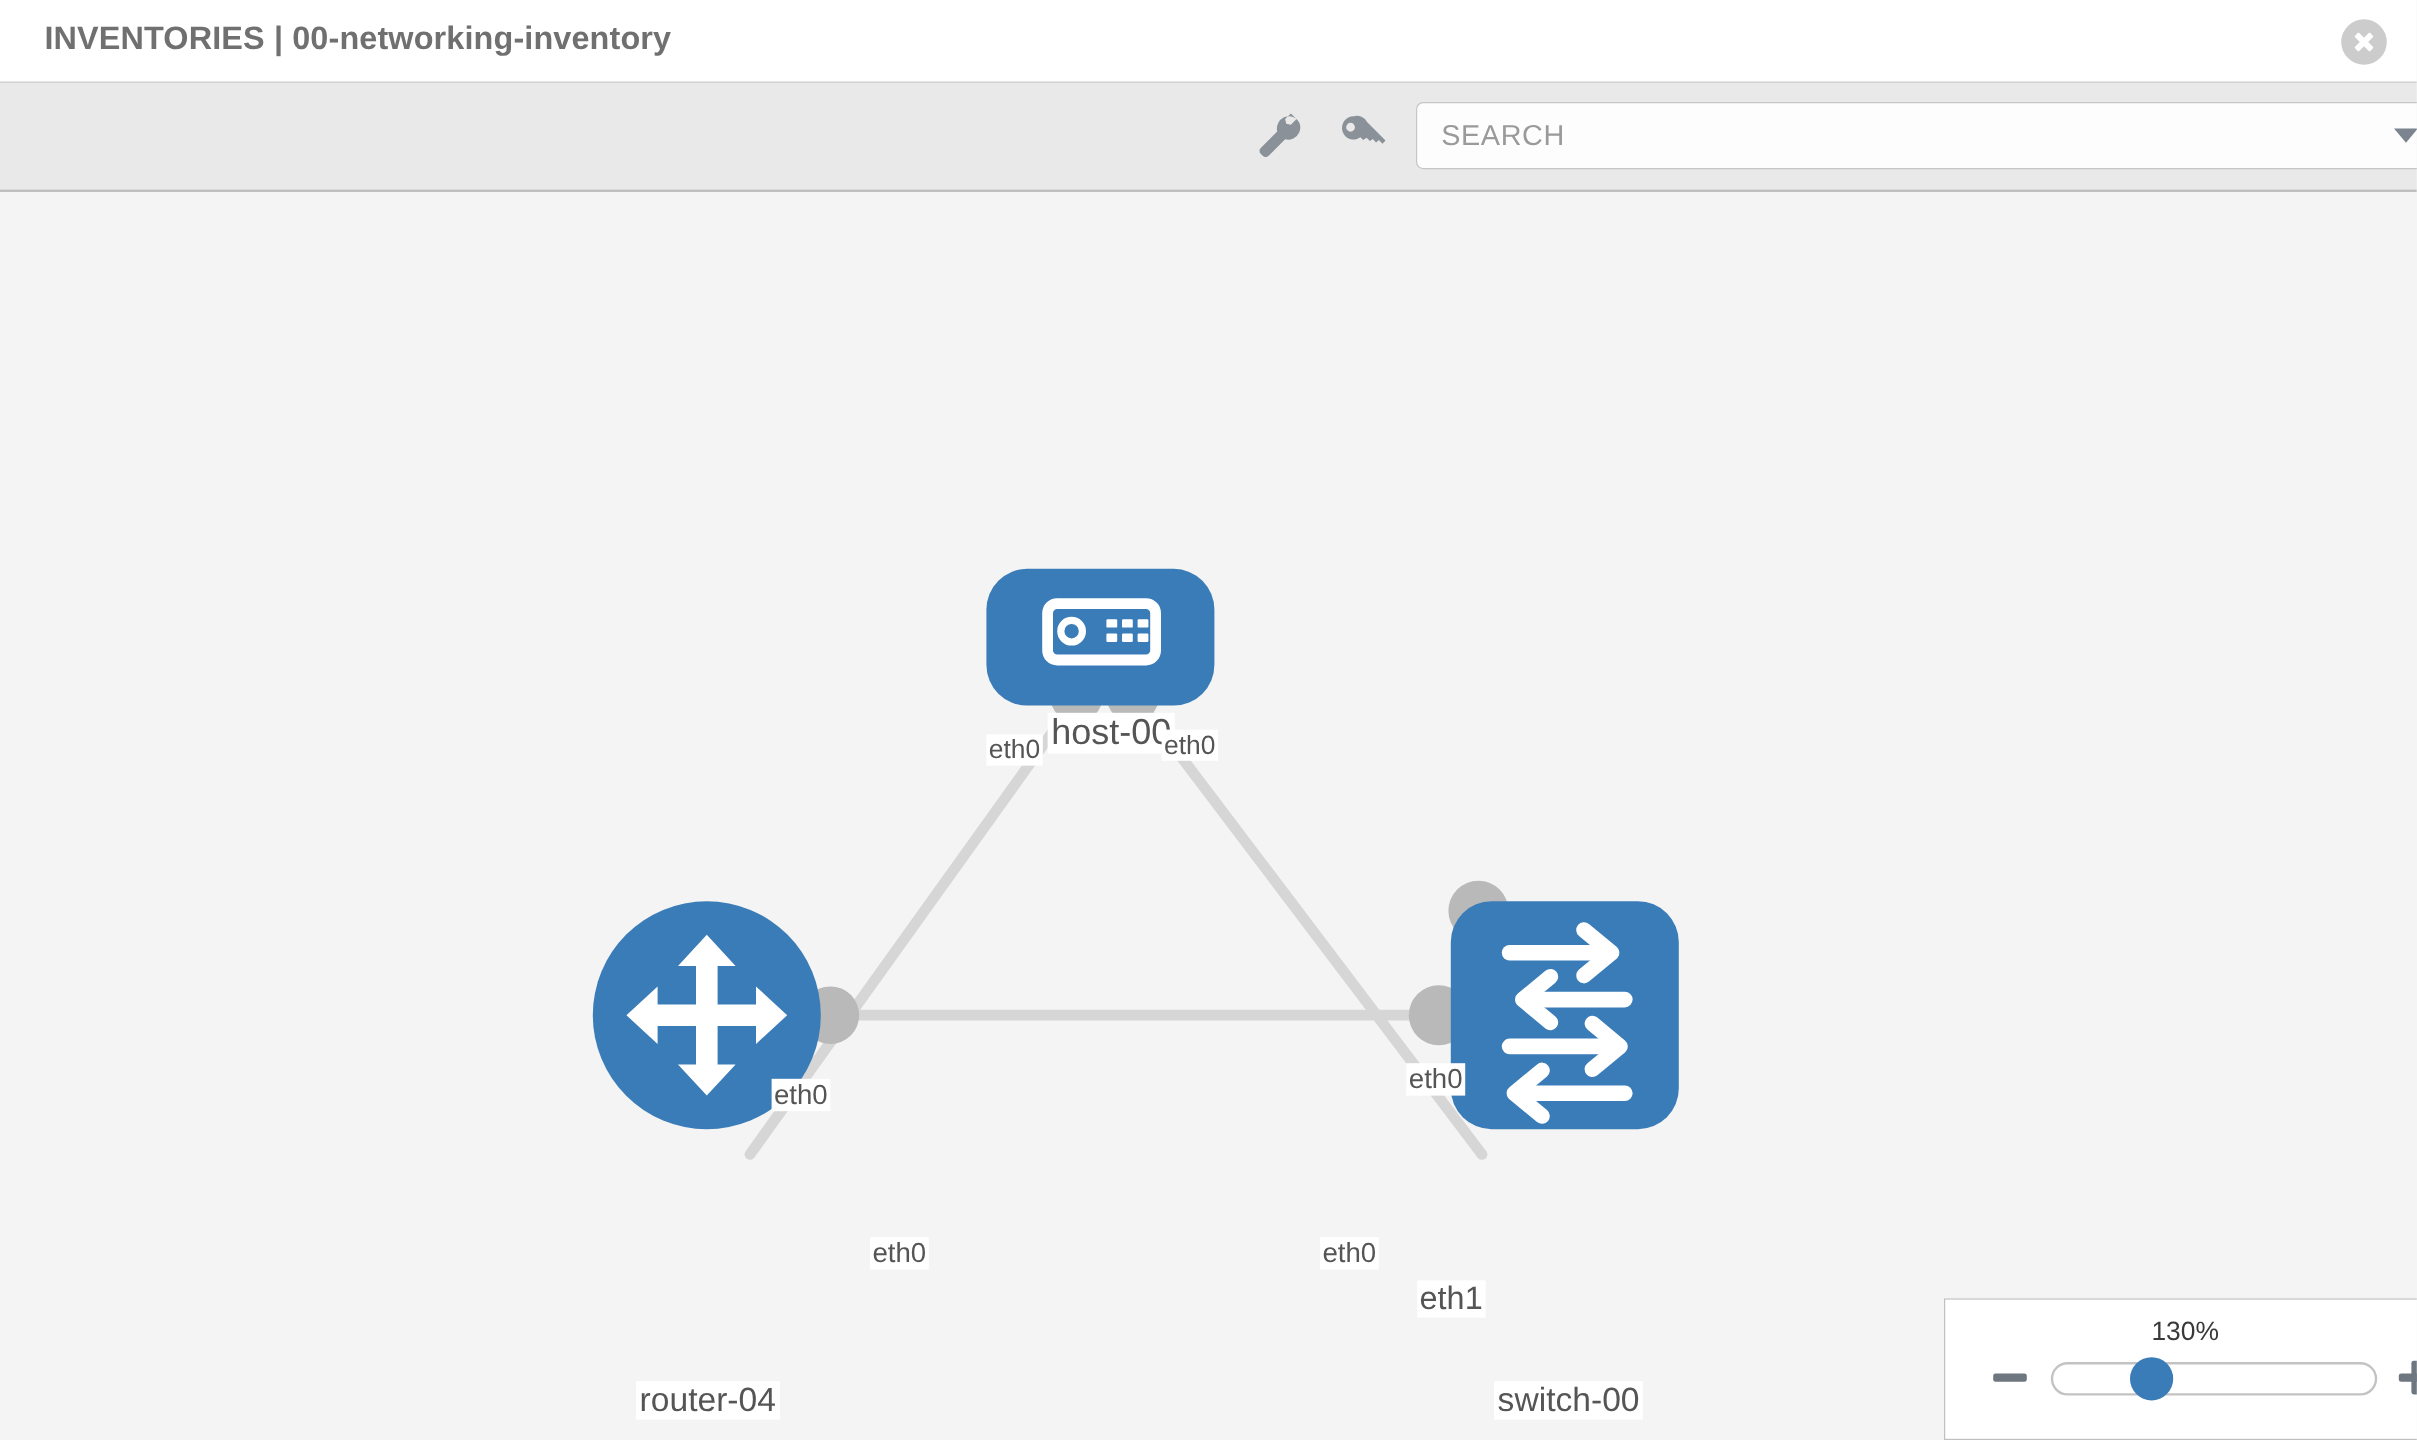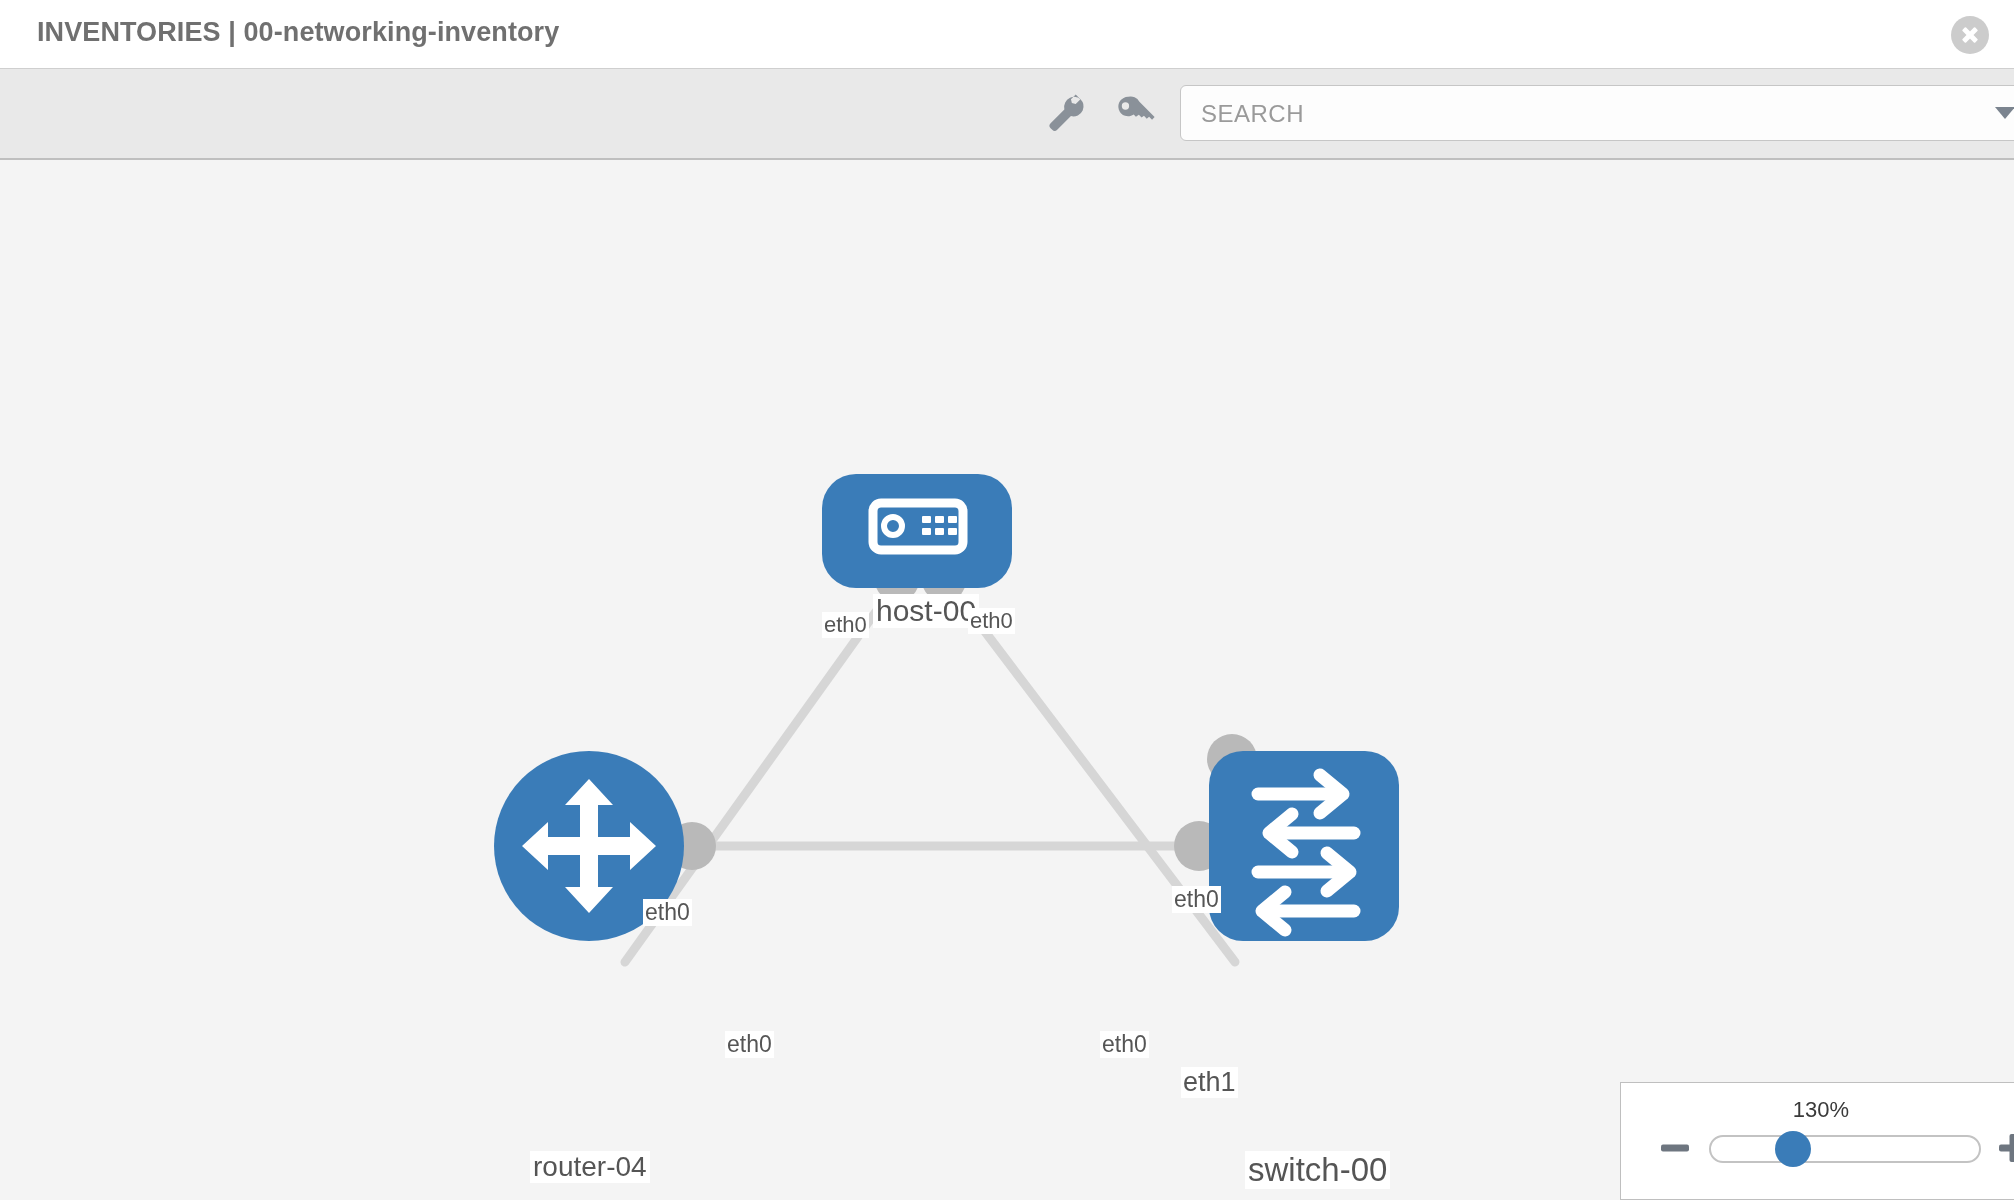--- a/index.html
+++ b/index.html
@@ -213,21 +213,21 @@
           <polyline points="1327,691 1350,710 1327,729"></polyline>
 
           <line x1="1354" y1="749" x2="1265" y2="749"></line>
           <polyline points="1285,730 1262,749 1285,768"></polyline>
         </g>
       </g>
     </svg>
 
     <div class="node-label" style="left:873px; top:432px; font-size:30px;">host-00</div>
     <div class="node-label" style="left:530px; top:989px; font-size:28px;">router-04</div>
-    <div class="node-label" style="left:1245px; top:989px; font-size:33px;">switch-00</div>
+    <div class="node-label" style="left:1245px; top:989px; font-size:28px;">switch-00</div>
 
     <div class="edge-label" style="left:822px; top:450px; font-size:22px;">eth0</div>
     <div class="edge-label" style="left:968px; top:446px; font-size:22px;">eth0</div>
     <div class="edge-label" style="left:643px; top:737px; font-size:23px;">eth0</div>
     <div class="edge-label" style="left:1172px; top:724px; font-size:23px;">eth0</div>
     <div class="edge-label" style="left:725px; top:869px; font-size:23px;">eth0</div>
     <div class="edge-label" style="left:1100px; top:869px; font-size:23px;">eth0</div>
     <div class="edge-label" style="left:1181px; top:869px; font-size:27px;margin-top:36px;">eth1</div>
   </div>
 

